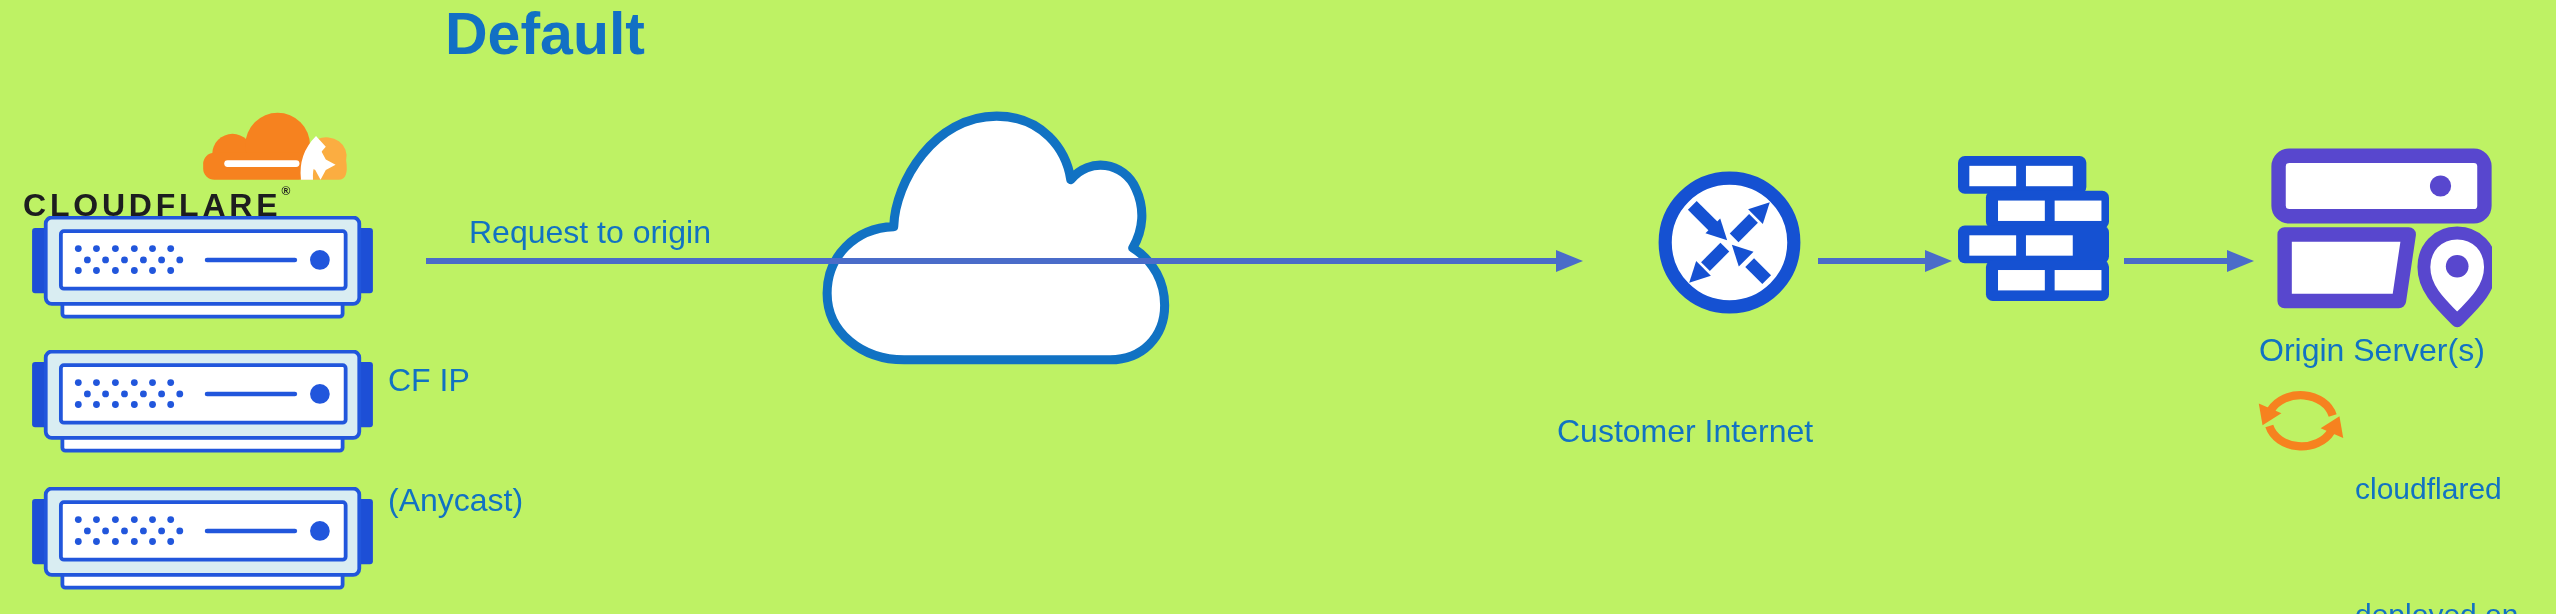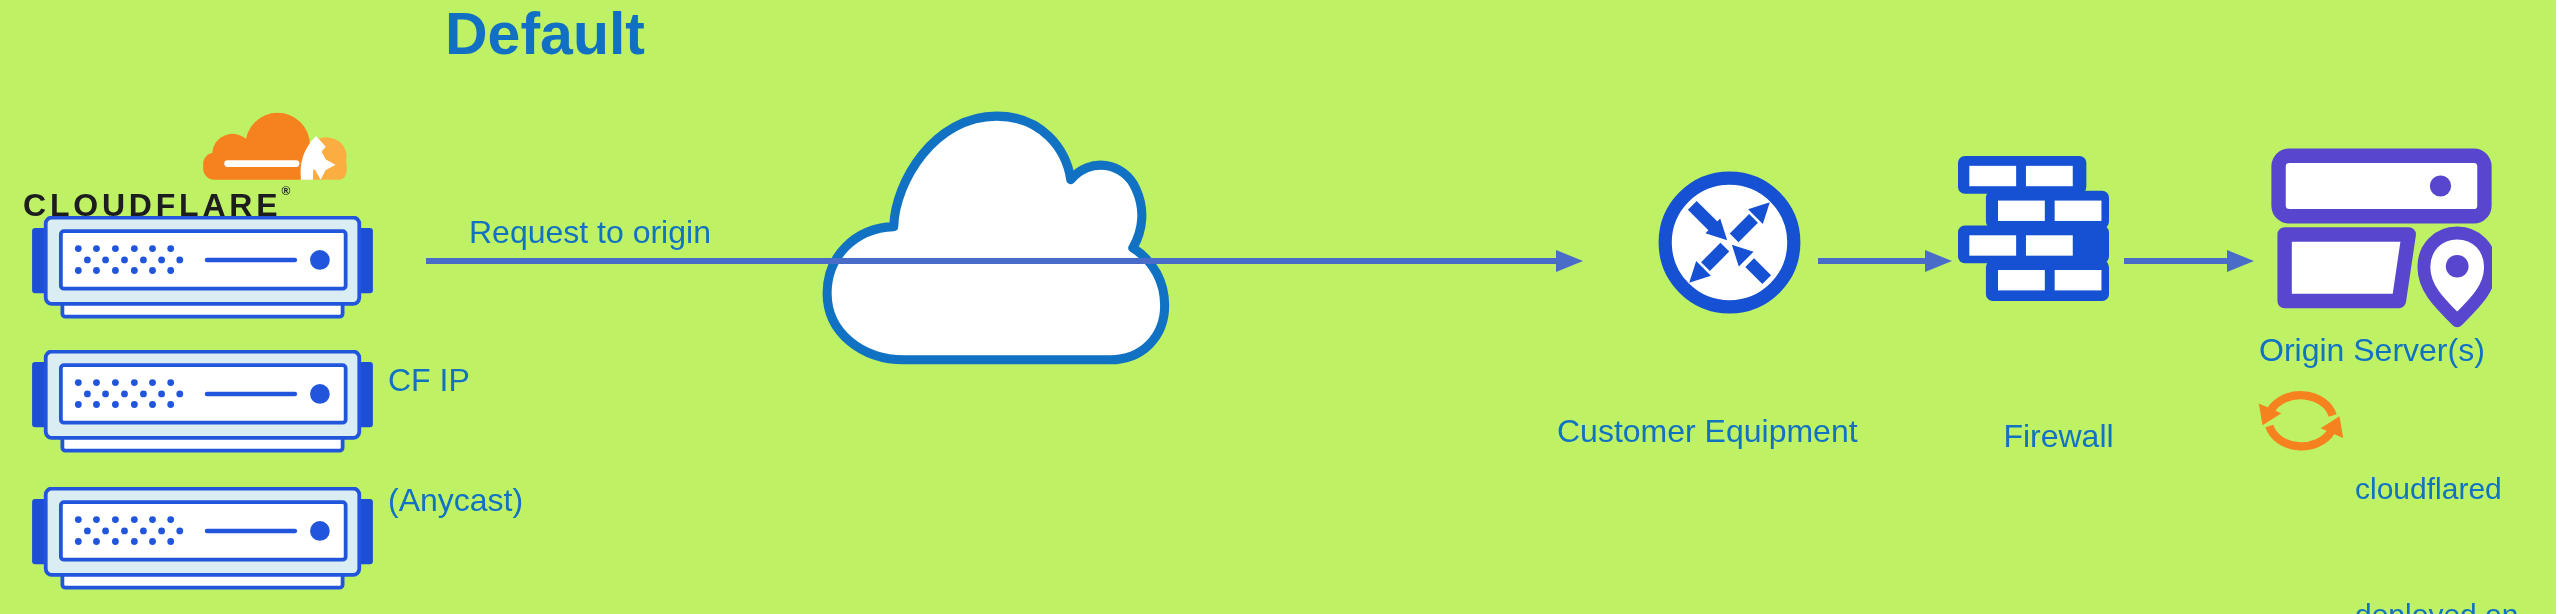--- a/index.html
+++ b/index.html
@@ -171,21 +171,21 @@
       </g>
       <g fill="#1551d2">
         <polygon points="97,97 69,88 88,69"></polygon>
         <polygon points="152,48 124,57 143,76"></polygon>
         <polygon points="48,152 57,124 76,143"></polygon>
         <polygon points="103,103 131,112 112,131"></polygon>
       </g>
     </svg>
   </div>
   <div class="abs label blue-text cpe-label">
-    <div>Customer Equipment</div>
+    <div>Customer Internet</div>
   </div>
 
   <div class="abs hline line-2"></div>
   <div class="abs ahead head-2"></div>
 
   <div class="abs" style="left:1958px;top:156px;z-index:2;">
     <svg width="151" height="145" viewBox="0 0 200 192">
       <g fill="#1551d2">
         <rect x="0" y="0" width="170" height="50" rx="9"></rect>
         <rect x="37" y="46" width="163" height="50" rx="9"></rect>
@@ -198,21 +198,20 @@
         <rect x="53" y="59" width="62" height="27"></rect>
           <rect x="128" y="59" width="62" height="27"></rect>
         <rect x="15" y="105" width="62" height="27"></rect>
           <rect x="90" y="105" width="62" height="27"></rect>
         <rect x="53" y="151" width="62" height="27"></rect>
           <rect x="128" y="151" width="62" height="27"></rect>
       </g>
     </svg>
   </div>
   <div class="abs label blue-text fw-label">
-    <div>Firewall</div>
   </div>
 
   <div class="abs hline line-3"></div>
   <div class="abs ahead head-3"></div>
 
   <div class="abs" style="left:2271px;top:148px;">
     <svg width="221" height="182" viewBox="0 0 292 240">
       <rect x="10" y="10" width="272" height="80" rx="14" fill="#ffffff" stroke="#5847ce" stroke-width="19" stroke-linejoin="round"></rect>
       <circle cx="224" cy="50" r="14" fill="#5847ce"></circle>
       <path d="M18 114 H182 L169 202 H18 Z" fill="#ffffff" stroke="#5847ce" stroke-width="19" stroke-linejoin="round"></path>

